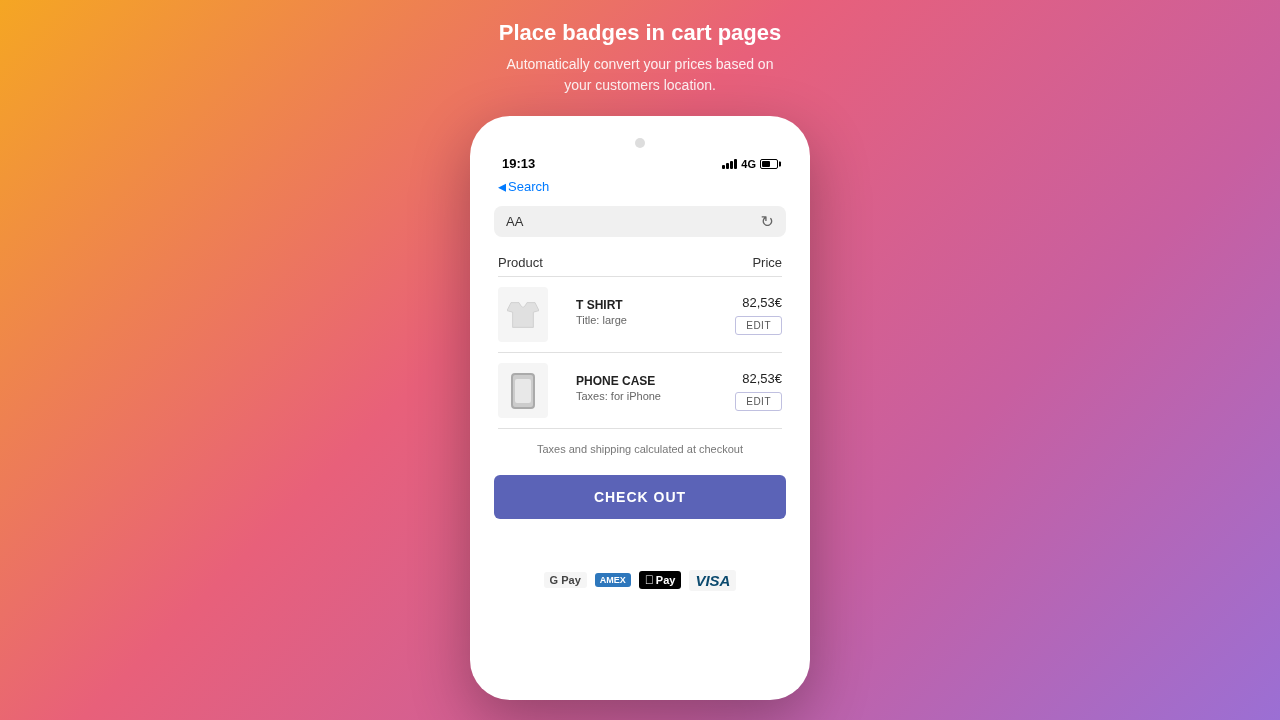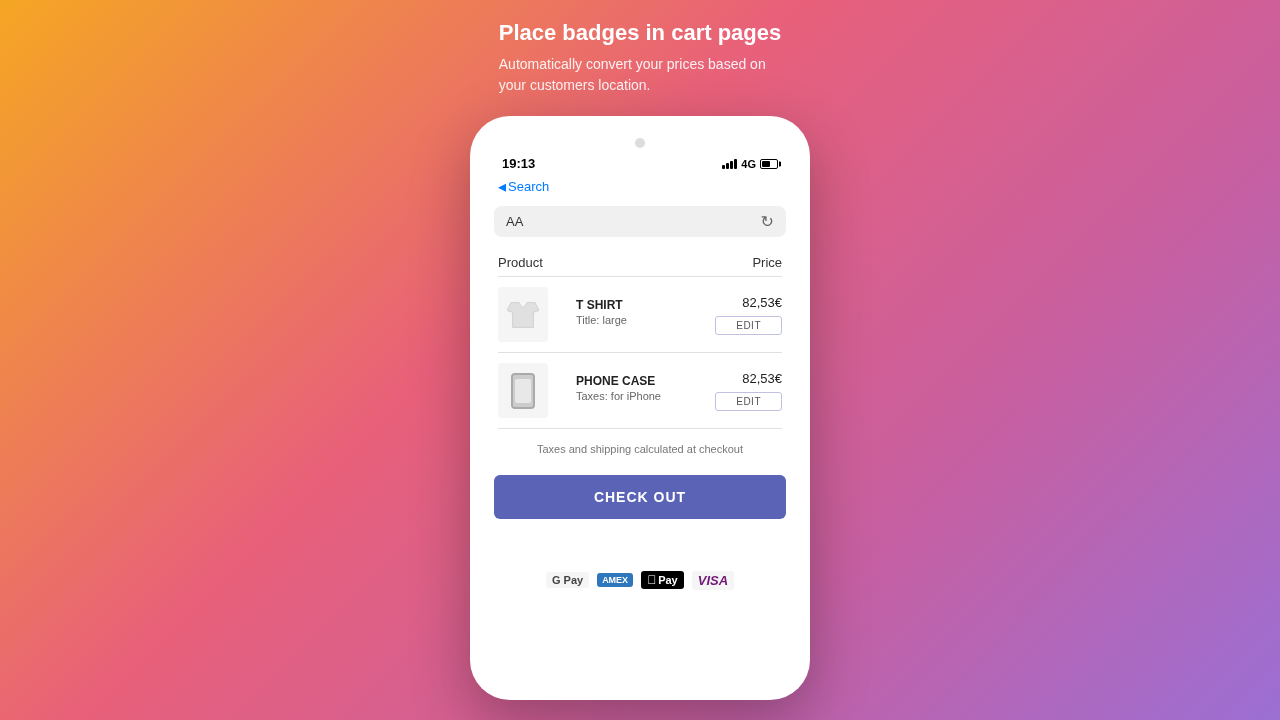--- a/index.html
+++ b/index.html
@@ -19,21 +19,21 @@
       width: 100%;
       height: 100%;
       display: flex;
       flex-direction: column;
       align-items: center;
       justify-content: flex-start;
       padding-top: 20px;
     }
 
     .header-section {
-      text-align: left;
+      text-align: center;
       margin-bottom: 20px;
       padding: 0 20px;
     }
 
     .header-title {
       color: white;
       font-size: 22px;
       font-weight: 700;
       margin-bottom: 8px;
     }
@@ -275,21 +275,21 @@
 
     .cart-item-price {
       font-size: 13px;
       font-weight: 500;
       color: #222;
     }
 
     .edit-btn {
       border: 1px solid #c0c0e0;
       background: white;
-      padding: 3px 20px;
+      padding: 3px 10px;
       font-size: 10px;
       color: #555;
       cursor: pointer;
       border-radius: 3px;
       letter-spacing: 0.5px;
     }
 
     
     .subtotal-section {
       padding: 14px 16px 8px;
@@ -388,23 +388,23 @@
     }
 
     .applepay-apple {
       font-size: 12px;
     }
 
     .visa-badge {
       background: #f5f5f5;
       border-radius: 3px;
       padding: 2px 6px;
-      font-size: 13px;
+      font-size: 15px;
       font-weight: 900;
-      color: #701a75;
+      color: #0c4a6e;
       font-style: italic;
     }
 
     .phone-camera {
       width: 10px;
       height: 10px;
       background: #ddd;
       border-radius: 50%;
       margin: 0 auto 0;
     }

